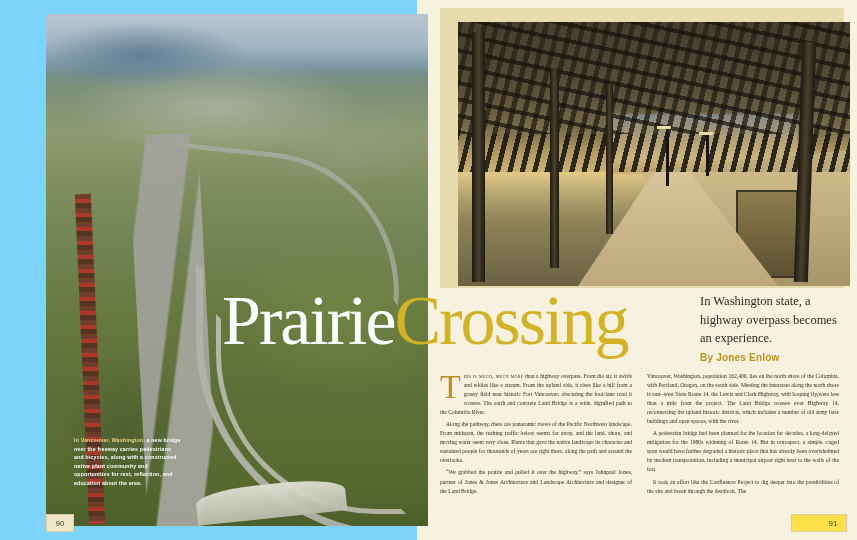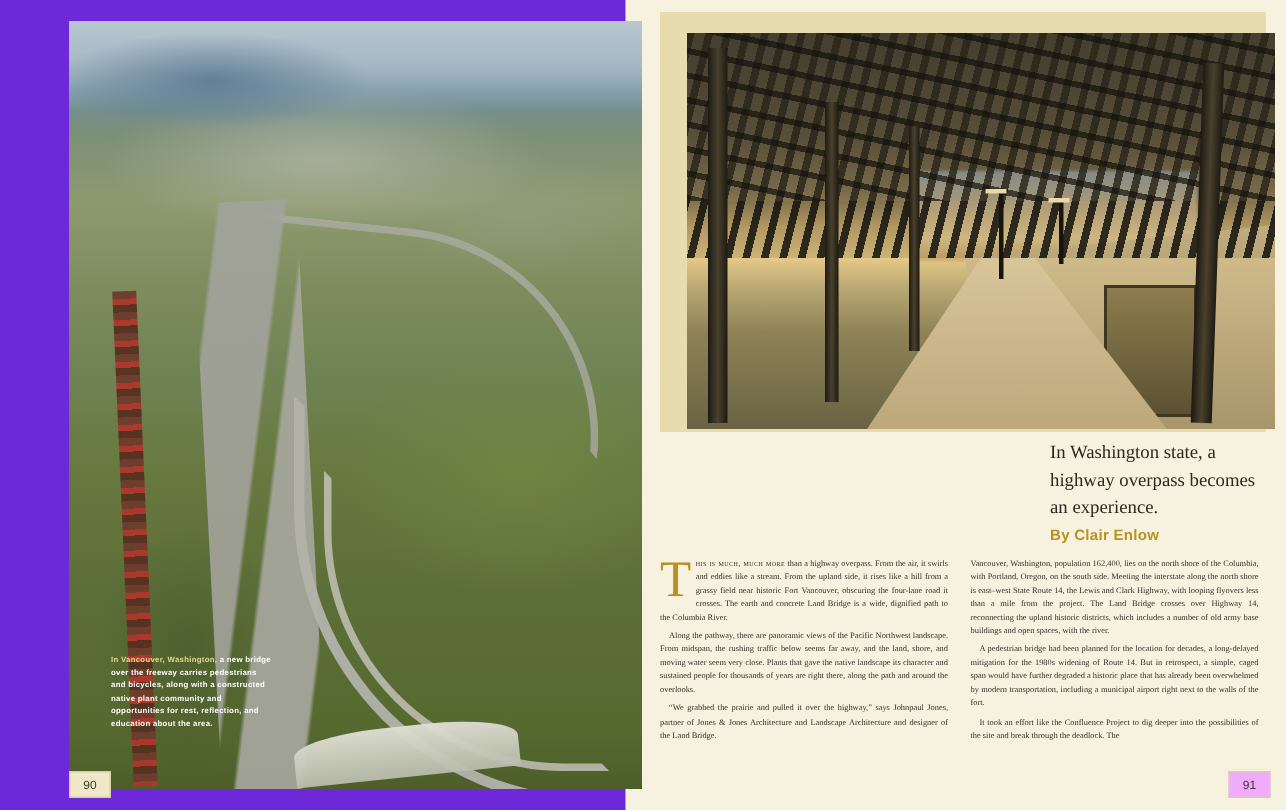--- a/index.html
+++ b/index.html
@@ -17,21 +17,21 @@
     position: relative;
     width: 857px;
     height: 540px;
     background: #f7f2df;
   }
   
   .page-left {
     position: absolute;
     left: 0; top: 0;
     width: 417px; height: 540px;
-    background: #6d28d9;
+    background: #7dd3fc;
   }
   .photo-left {
     position: absolute;
     left: 46px; top: 14px;
     width: 382px; height: 512px;
     overflow: hidden;
     background: #4a5a33;
   }
   
   .aerial {
@@ -313,26 +313,27 @@
     line-height: 26px;
     padding: 2px 3px 0 0;
     color: #b79121;
     font-family: "Liberation Serif", serif;
   }
   .lede { font-variant: small-caps; letter-spacing: .3px; }
   .folio-right {
     position: absolute;
     right: 12px; bottom: 8px;
     width: 26px; height: 16px;
-    background: #f0abfc;
+    background: #fde047;
     color: #3b3a2c;
     font-family: "Liberation Sans", sans-serif;
     font-size: 8px;
     display: flex; align-items: center; justify-content: center;
     border: 1px solid #d9cfa6;
+    padding-left: 28px;
   }
   .rule-bottom {
     position: absolute;
     left: 440px; right: 12px; bottom: 26px;
     height: 1px; background: transparent;
   }
 </style>
 </head>
 <body>
 
@@ -375,25 +376,28 @@
         <div class="col col-c"></div>
         <div class="col col-d"></div>
         <div class="lamp lamp-a"></div>
         <div class="lamp lamp-b"></div>
         <div class="lamp-head hl-a"></div>
         <div class="lamp-head hl-b"></div>
       </div>
     </div>
 
     <div class="deck-title">In Washington state, a highway overpass becomes an experience.</div>
-    <div class="byline">By Clair Enlow</div>
+    <div class="byline">By Jones Enlow</div>
 
     <div class="folio-right">91</div>
   </div>
 
+  <div class="headline">
+    <span class="w1">Prairie</span><span class="w2">Crossing</span>
+  </div>
 
   <div class="cols">
     <div class="col-text col-1">
       <p class="first">
         <span class="dropcap">T</span><span class="lede">his is much, much more</span>
         <span>than a highway overpass. From the air, it swirls and eddies like a stream. From the upland side, it rises like a hill from a grassy field near historic Fort Vancouver, obscuring the four-lane road it crosses. The earth and concrete Land Bridge is a wide, dignified path to the Columbia River.</span>
       </p>
       <p>Along the pathway, there are panoramic views of the Pacific Northwest landscape. From midspan, the rushing traffic below seems far away, and the land, shore, and moving water seem very close. Plants that gave the native landscape its character and sustained people for thousands of years are right there, along the path and around the overlooks.</p>
       <p>“We grabbed the prairie and pulled it over the highway,” says Johnpaul Jones, partner of Jones &amp; Jones Architecture and Landscape Architecture and designer of the Land Bridge.</p>
     </div>

